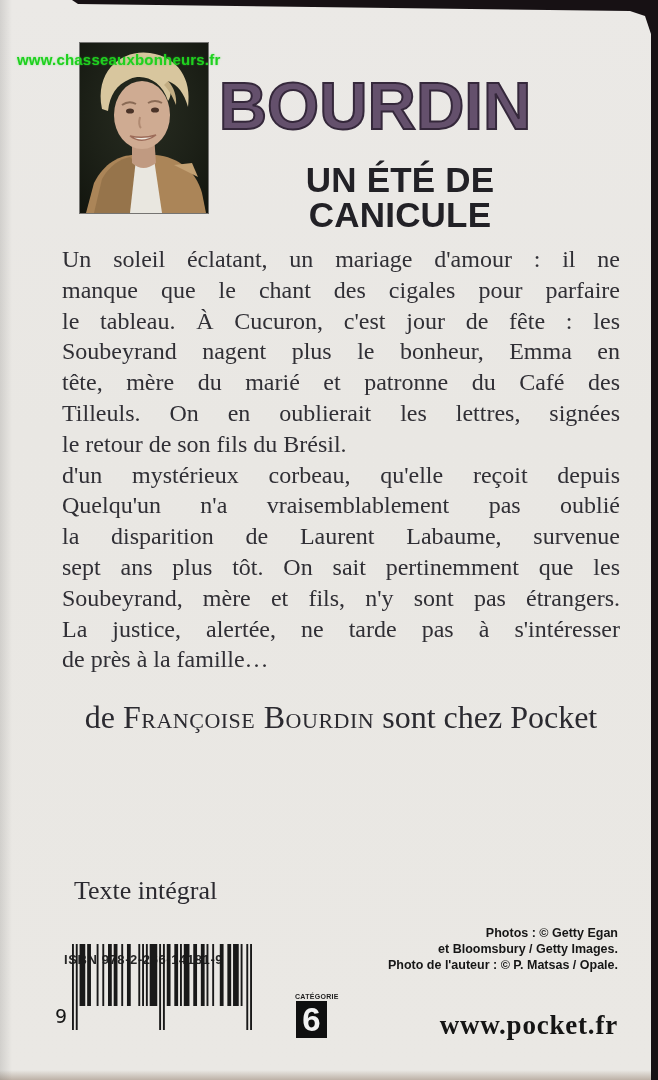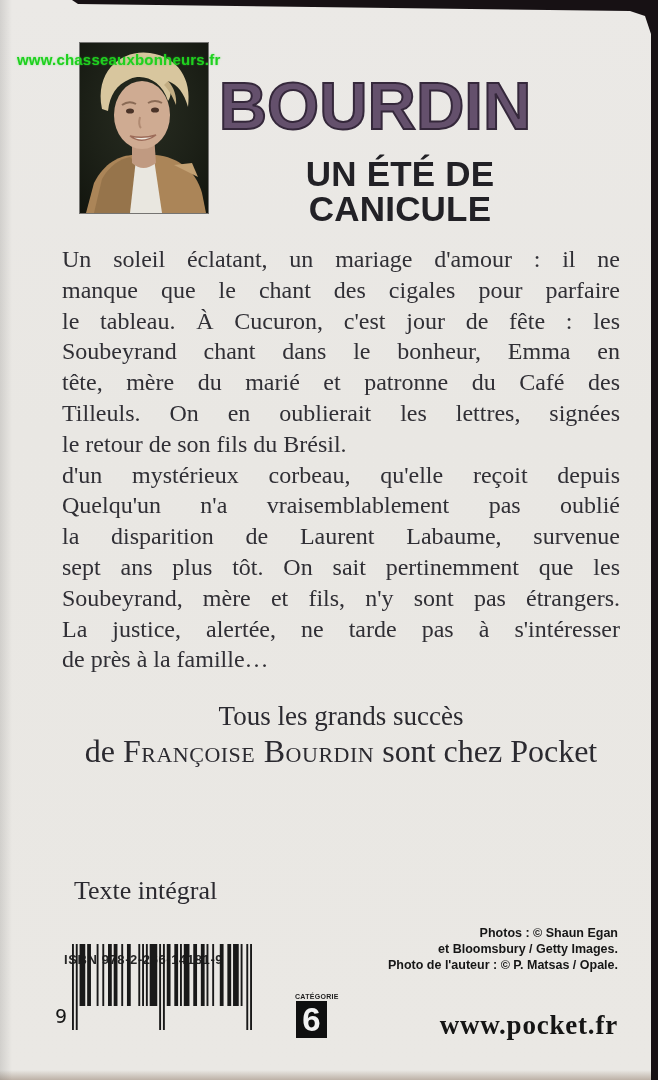--- a/index.html
+++ b/index.html
@@ -35,21 +35,21 @@
     position:absolute;left:230px;top:46px;width:290px;text-align:center;z-index:3;
     font-family:"Liberation Sans",sans-serif;font-size:28px;font-weight:500;
     letter-spacing:8px;color:#1d1c20;
   }
   .author-last{
     position:absolute;left:215px;top:72px;width:320px;text-align:center;z-index:3;
     font-family:"Liberation Sans",sans-serif;font-size:67px;font-weight:700;
     letter-spacing:0px;color:#64506c;-webkit-text-stroke:2px #35283b;line-height:1;
   }
   .book-title{
-    position:absolute;left:225px;top:156px;width:350px;text-align:center;z-index:3;
+    position:absolute;left:225px;top:162px;width:350px;text-align:center;z-index:3;
     font-family:"Liberation Sans",sans-serif;font-size:35px;font-weight:700;
     letter-spacing:0.2px;color:#222126;line-height:1;
   }
   
   .synopsis{position:absolute;left:62px;top:244px;width:558px;z-index:3;
     font-size:24px;line-height:30.8px;color:#302f35;}
   .syn-line{text-align:justify;text-align-last:justify;white-space:nowrap;}
   .syn-line.para-end{text-align-last:left;}
   
   .promo{position:absolute;left:62px;top:699px;width:558px;text-align:center;z-index:3;color:#2b2a30;}
@@ -125,35 +125,34 @@
 
   <div class="watermark">www.chasseauxbonheurs.fr</div>
 
   <div class="author-last">BOURDIN</div>
   <div class="book-title">UN ÉTÉ DE CANICULE</div>
 
   <div class="synopsis" id="synopsis">
       <div class="syn-line">Un soleil éclatant, un mariage d'amour : il ne</div>
       <div class="syn-line">manque que le chant des cigales pour parfaire</div>
       <div class="syn-line">le tableau. À Cucuron, c'est jour de fête : les</div>
-      <div class="syn-line">Soubeyrand chant dans le bonheur, Emma en</div>
+      <div class="syn-line">Soubeyrand nagent plus le bonheur, Emma en</div>
       <div class="syn-line">tête, mère du marié et patronne du Café des</div>
       <div class="syn-line">Tilleuls. On en oublierait les lettres, signées</div>
       <div class="syn-line para-end">le retour de son fils du Brésil.</div>
       <div class="syn-line">d'un mystérieux corbeau, qu'elle reçoit depuis</div>
       <div class="syn-line">Quelqu'un n'a vraisemblablement pas oublié</div>
       <div class="syn-line">la disparition de Laurent Labaume, survenue</div>
       <div class="syn-line">sept ans plus tôt. On sait pertinemment que les</div>
       <div class="syn-line">Soubeyrand, mère et fils, n'y sont pas étrangers.</div>
       <div class="syn-line">La justice, alertée, ne tarde pas à s'intéresser</div>
       <div class="syn-line para-end">de près à la famille…</div>
     </div>
 
   <div class="promo">
-    <div class="promo-line1">Tous les grands succès</div>
     <div class="promo-line2"><span>de </span><span class="sc">Françoise Bourdin</span><span> sont chez Pocket</span></div>
   </div>
 
   <div class="texte-integral">Texte intégral</div>
   <div class="isbn">ISBN 978-2-266-14181-9</div>
 
   <div class="barcode-wrap">
     <svg id="barcode-svg" viewBox="0 0 95 86" preserveAspectRatio="none">
         <rect x="0" y="0" width="1" height="86" fill="#191919"></rect>
         <rect x="2" y="0" width="1" height="86" fill="#191919"></rect>
@@ -188,20 +187,20 @@
       </svg>
     <div class="bar-first-digit">9</div>
   </div>
 
   <div class="category">
     <span class="category-label">CATÉGORIE</span>
     <div class="category-box">6</div>
   </div>
 
   <div class="credits" id="credits">
-      <div>Photos : © Shaun Egan</div>
+      <div>Photos : © Getty Egan</div>
       <div>et Bloomsbury / Getty Images.</div>
       <div>Photo de l'auteur : © P. Matsas / Opale.</div>
     </div>
 
   <div class="pocket-url">www.pocket.fr</div>
 
 </div>
 
 </body></html>

